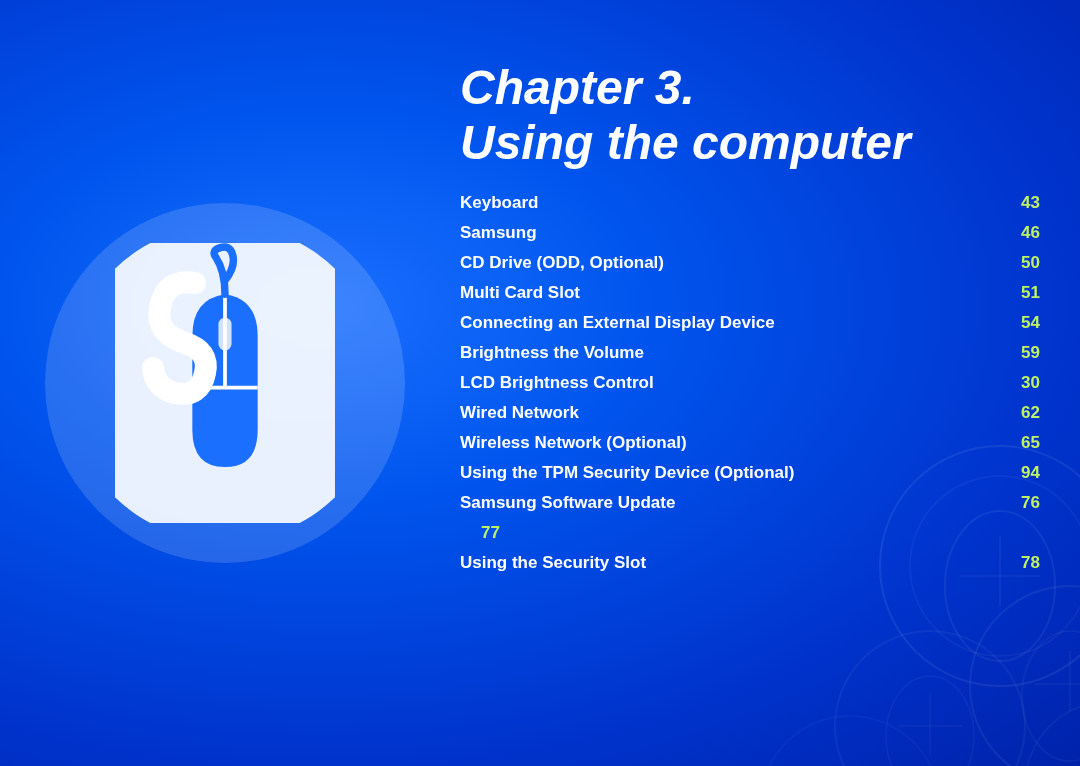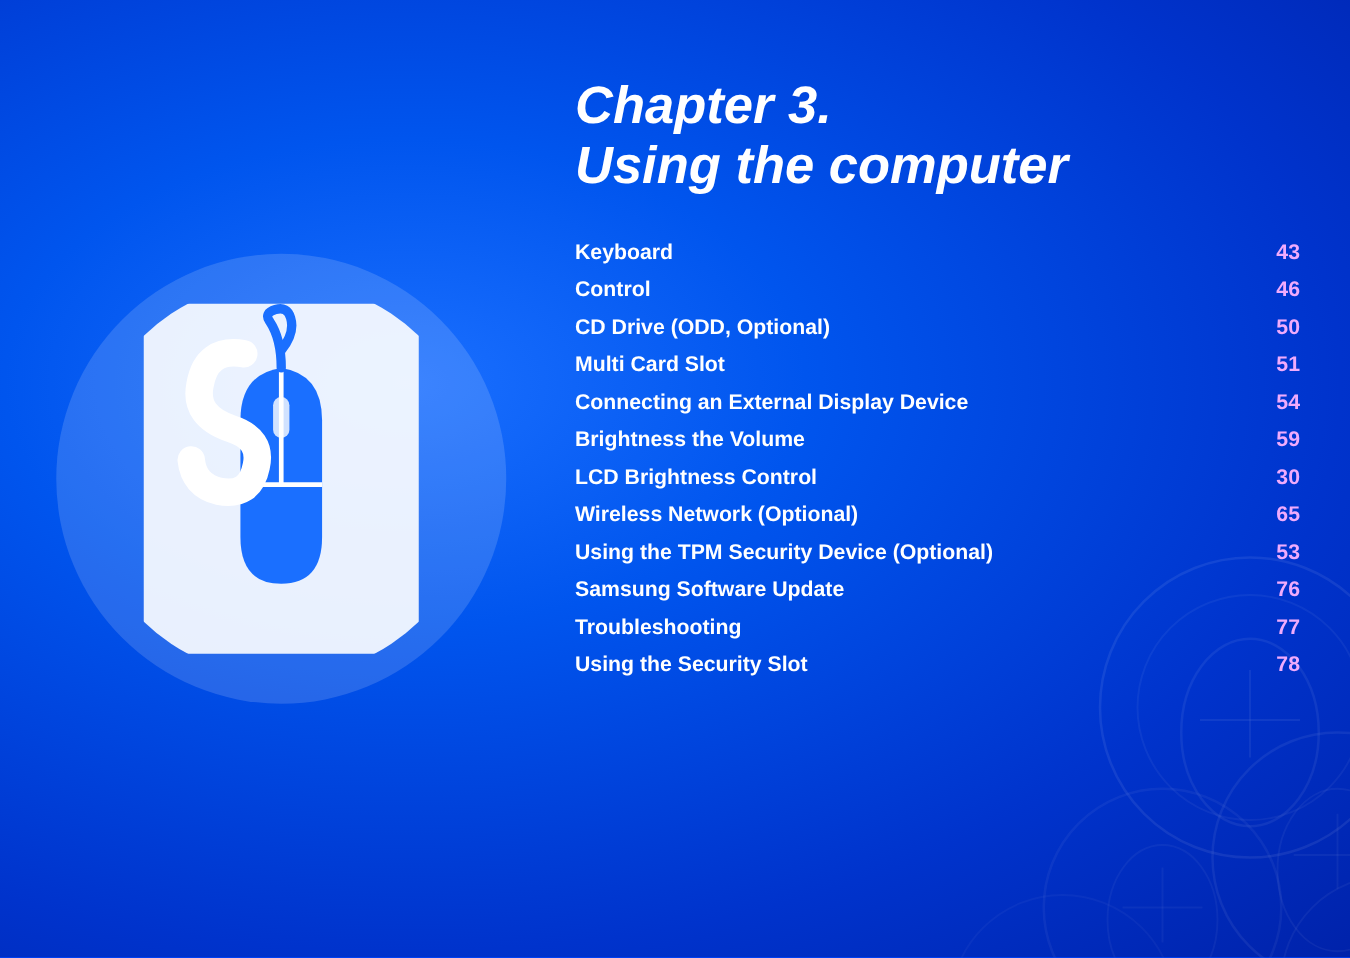--- a/index.html
+++ b/index.html
@@ -57,25 +57,25 @@
     .right-section {
       position: absolute;
       left: 460px;
       top: 60px;
       right: 40px;
       bottom: 40px;
     }
 
     .chapter-title {
       color: #ffffff;
-      font-size: 42px;
+      font-size: 48px;
       font-weight: 900;
       font-style: italic;
       line-height: 1.15;
-      margin-bottom: 30px;
+      margin-bottom: 18px;
     }
 
     .toc-list {
       list-style: none;
     }
 
     .toc-item {
       display: flex;
       justify-content: space-between;
       align-items: center;
@@ -83,21 +83,21 @@
     }
 
     .toc-label {
       color: #ffffff;
       font-size: 17px;
       font-weight: 700;
       flex: 1;
     }
 
     .toc-page {
-      color: #f0abfc;
+      color: #bef264;
       font-size: 17px;
       font-weight: 900;
       min-width: 40px;
       text-align: right;
     }
 
     
     .mouse-svg {
       width: 220px;
       height: 280px;
@@ -163,21 +163,21 @@
     <span>Chapter 3.</span><br>
     <span>Using the computer</span>
   </h1>
 
   <ul class="toc-list">
   <li class="toc-item">
         <span class="toc-label">Keyboard</span>
         <span class="toc-page">43</span>
       </li>
       <li class="toc-item">
-        <span class="toc-label">Control</span>
+        <span class="toc-label">Samsung</span>
         <span class="toc-page">46</span>
       </li>
       <li class="toc-item">
         <span class="toc-label">CD Drive (ODD, Optional)</span>
         <span class="toc-page">50</span>
       </li>
       <li class="toc-item">
         <span class="toc-label">Multi Card Slot</span>
         <span class="toc-page">51</span>
       </li>
@@ -187,33 +187,36 @@
       </li>
       <li class="toc-item">
         <span class="toc-label">Brightness the Volume</span>
         <span class="toc-page">59</span>
       </li>
       <li class="toc-item">
         <span class="toc-label">LCD Brightness Control</span>
         <span class="toc-page">30</span>
       </li>
       <li class="toc-item">
+        <span class="toc-label">Wired Network</span>
+        <span class="toc-page">62</span>
+      </li>
+      <li class="toc-item">
         <span class="toc-label">Wireless Network (Optional)</span>
         <span class="toc-page">65</span>
       </li>
       <li class="toc-item">
         <span class="toc-label">Using the TPM Security Device (Optional)</span>
-        <span class="toc-page">53</span>
+        <span class="toc-page">94</span>
       </li>
       <li class="toc-item">
         <span class="toc-label">Samsung Software Update</span>
         <span class="toc-page">76</span>
       </li>
       <li class="toc-item">
-        <span class="toc-label">Troubleshooting</span>
         <span class="toc-page">77</span>
       </li>
       <li class="toc-item">
         <span class="toc-label">Using the Security Slot</span>
         <span class="toc-page">78</span>
       </li>
     </ul>
 </div>
 
 </body></html>

